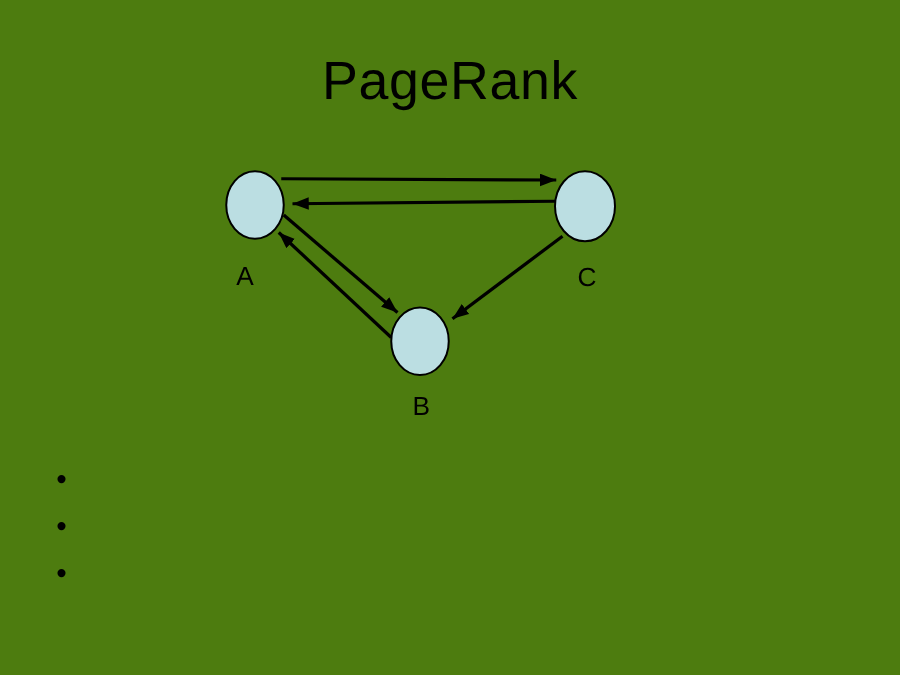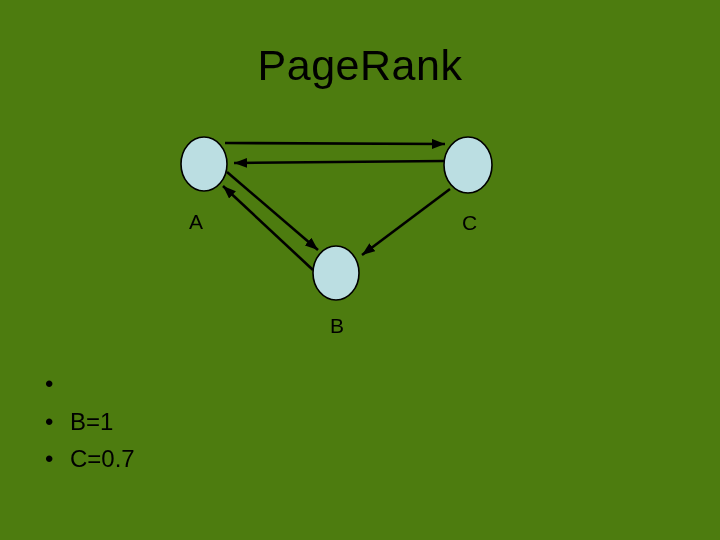--- a/index.html
+++ b/index.html
@@ -95,21 +95,19 @@
   <div class="node-label label-a">A</div>
   <div class="node-label label-b">B</div>
   <div class="node-label label-c">C</div>
 
   <ul class="bullets">
     <li>
       <span class="bullet-dot">•</span>
     </li>
     <li>
       <span class="bullet-dot">•</span>
-      <span>B=1</span>
     </li>
     <li>
       <span class="bullet-dot">•</span>
-      <span>C=0.7</span>
     </li>
   </ul>
 
 </div>
 
 </body></html>

